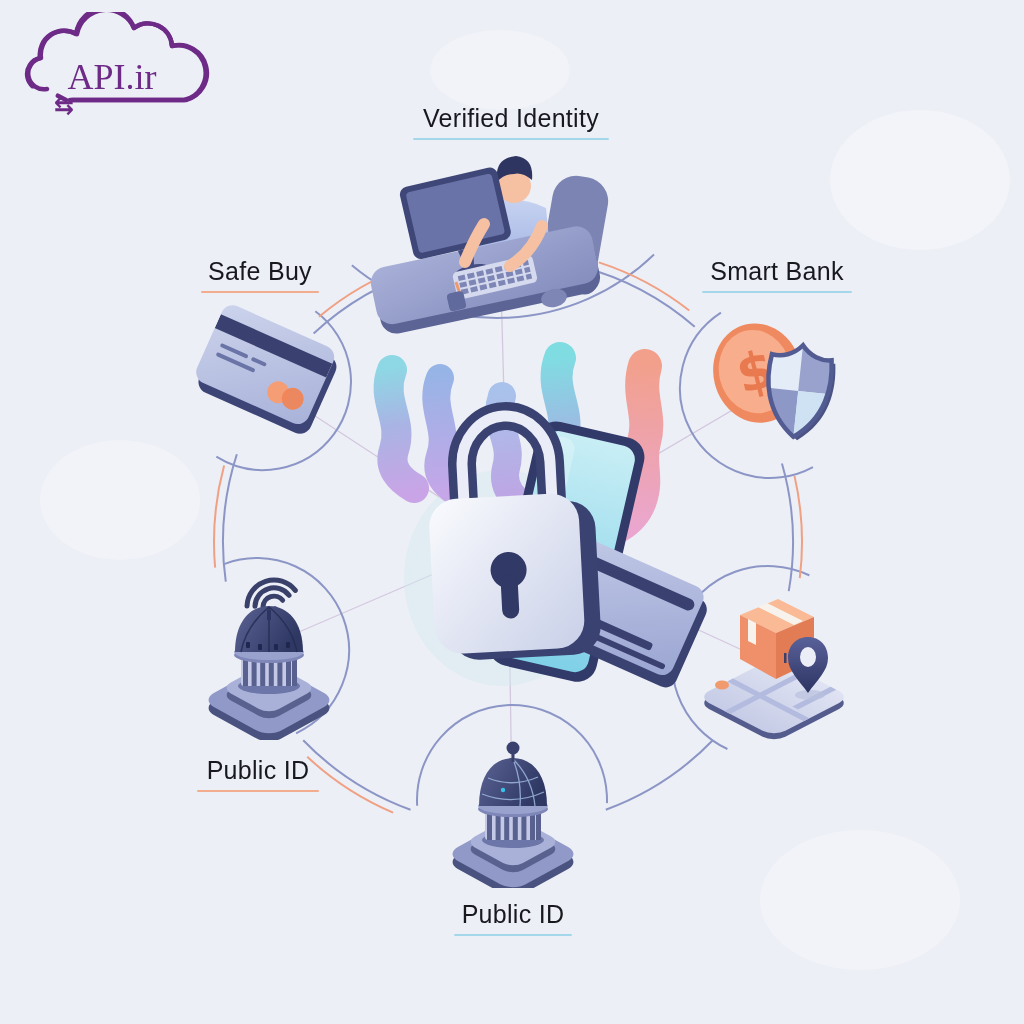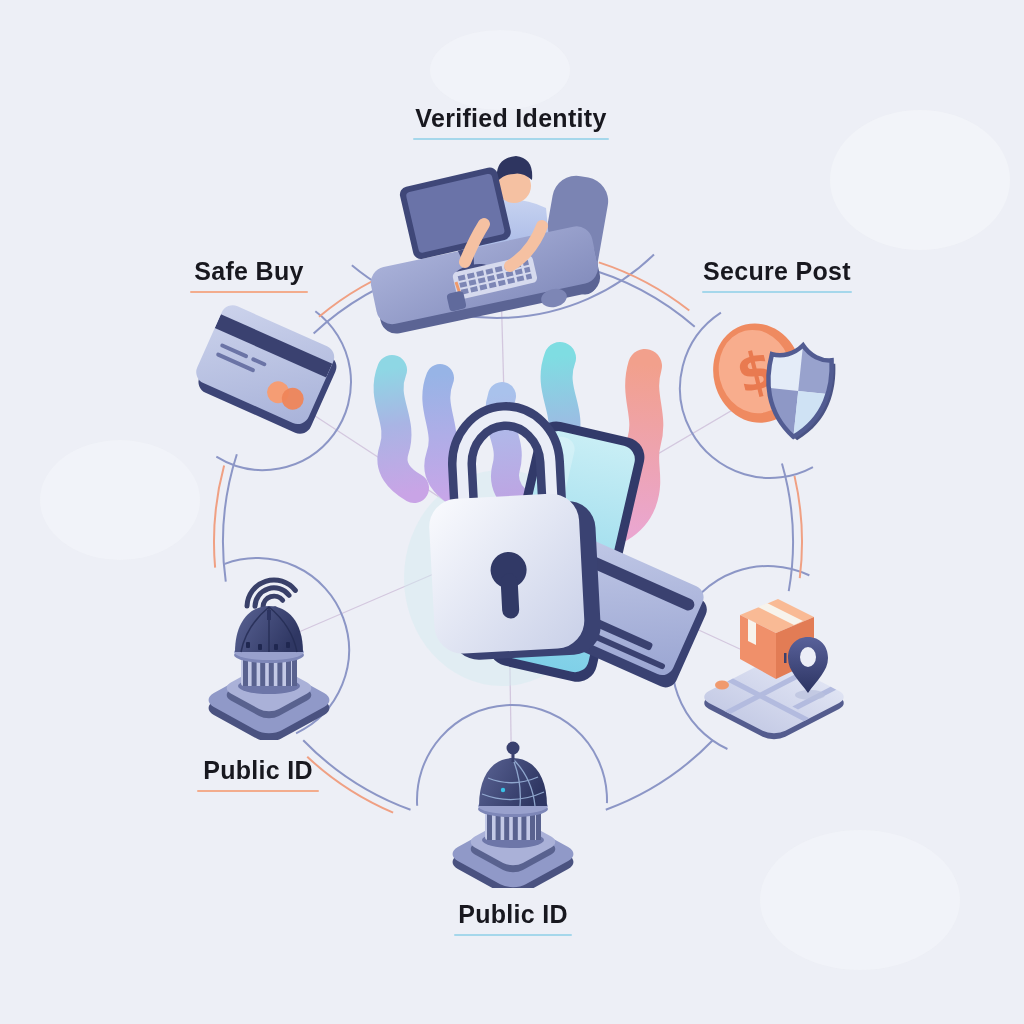--- a/index.html
+++ b/index.html
@@ -3,21 +3,21 @@
 <meta charset="utf-8">
 <style>
   html,body{margin:0;padding:0;}
   .stage{position:relative;width:1024px;height:1024px;background:#edeff6;overflow:hidden;
          font-family:"Liberation Sans",sans-serif;}
   svg{display:block;}
   .bg{position:absolute;left:0;top:0;z-index:0;}
   .centerart{position:absolute;left:352px;top:338px;z-index:1;}
   .icon{position:absolute;z-index:2;}
   .label{position:absolute;z-index:3;transform:translateX(-50%);text-align:center;
-         font-size:25px;font-weight:700;letter-spacing:.3px;color:#18181f;}
+         font-size:25px;font-weight:400;letter-spacing:.3px;color:#18181f;}
   .label .ul{display:block;height:2px;margin:5px auto 0;border-radius:1px;}
   .ul-blue{background:#a5d7eb;}
   .ul-orange{background:#f3ac8d;}
   .logo{position:absolute;left:14px;top:12px;width:212px;height:112px;z-index:3;}
   .logo .word{position:absolute;left:38px;top:44px;width:120px;text-align:center;
               font-family:"Liberation Serif",serif;font-size:36px;font-weight:500;color:#6d2b87;}
   .logo .arrows{position:absolute;left:40px;top:82px;font-family:"DejaVu Sans",sans-serif;
                 font-size:24px;font-weight:bold;color:#6d2b87;line-height:1;}
 </style>
 </head>
@@ -380,31 +380,39 @@
         <rect x="81.5" y="18" width="3" height="10" fill="#39406e"></rect>
         <circle cx="83" cy="14" r="6.5" fill="#39406e"></circle>
       </g>
     </svg>
   </div>
 
   <div class="label" style="left:511px;top:104px;">
     <span>Verified Identity</span>
     <span class="ul ul-blue" style="width:196px;"></span>
   </div>
-  <div class="label" style="left:249px;top:257px;">
+  <div class="label" style="left:260px;top:257px;">
     <span>Safe Buy</span>
     <span class="ul ul-orange" style="width:118px;"></span>
   </div>
   <div class="label" style="left:777px;top:257px;">
-    <span>Secure Post</span>
+    <span>Smart Bank</span>
     <span class="ul ul-blue" style="width:150px;"></span>
   </div>
   <div class="label" style="left:258px;top:756px;">
     <span>Public ID</span>
     <span class="ul ul-orange" style="width:122px;"></span>
   </div>
   <div class="label" style="left:513px;top:900px;">
     <span>Public ID</span>
     <span class="ul ul-blue" style="width:118px;"></span>
   </div>
 
+  <div class="logo">
+    <svg width="212" height="112" viewBox="0 0 212 112">
+      <path d="M52,88 L33,78 A15 15 0 1 1 26,46 A24 24 0 0 1 62,22 A30 30 0 0 1 120,16 A24 24 0 0 1 158,34 A21 21 0 1 1 172,88 L56,88" fill="none" stroke="#6d2b87" stroke-width="4.5" stroke-linecap="round" stroke-linejoin="round" pathLength="100" stroke-dasharray="2 6 92"></path>
+      <path d="M33,77 A15 15 0 1 1 27,46 A24 24 0 0 1 63,22 A30 30 0 0 1 120,16 A24 24 0 0 1 158,34 A21 21 0 1 1 170,88 L58,88" fill="none" stroke="#6d2b87" stroke-width="4.5" stroke-linecap="round" stroke-linejoin="round"></path>
+    </svg>
+    <div class="word">API.ir</div>
+    <div class="arrows">⇆</div>
+  </div>
 
 </div>
 
 </body></html>

